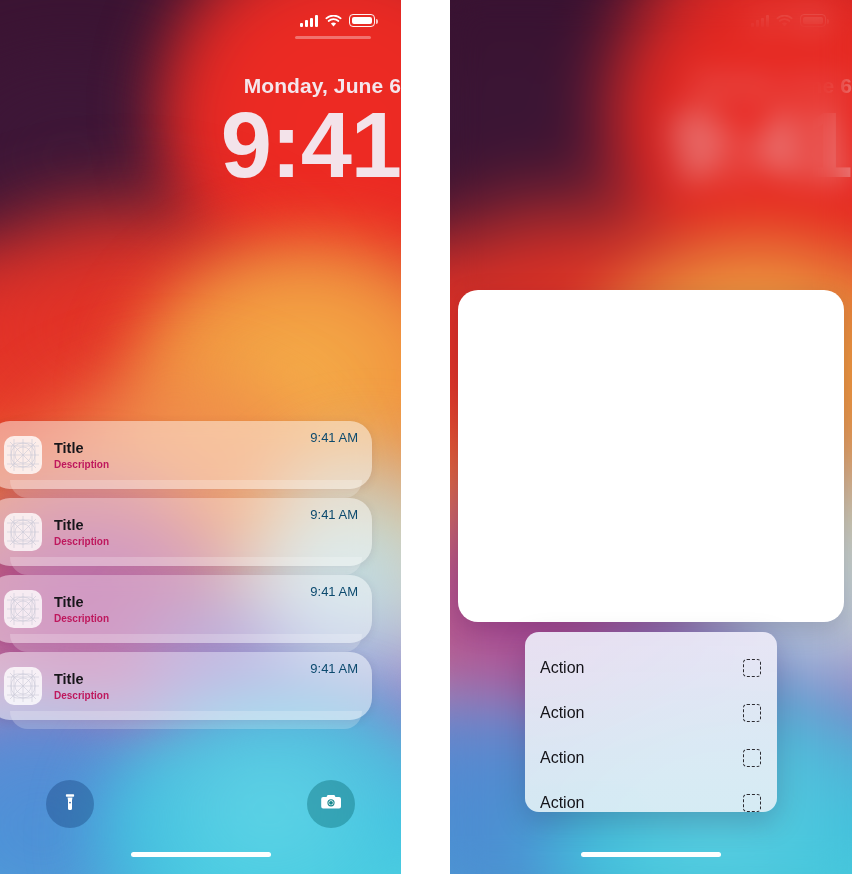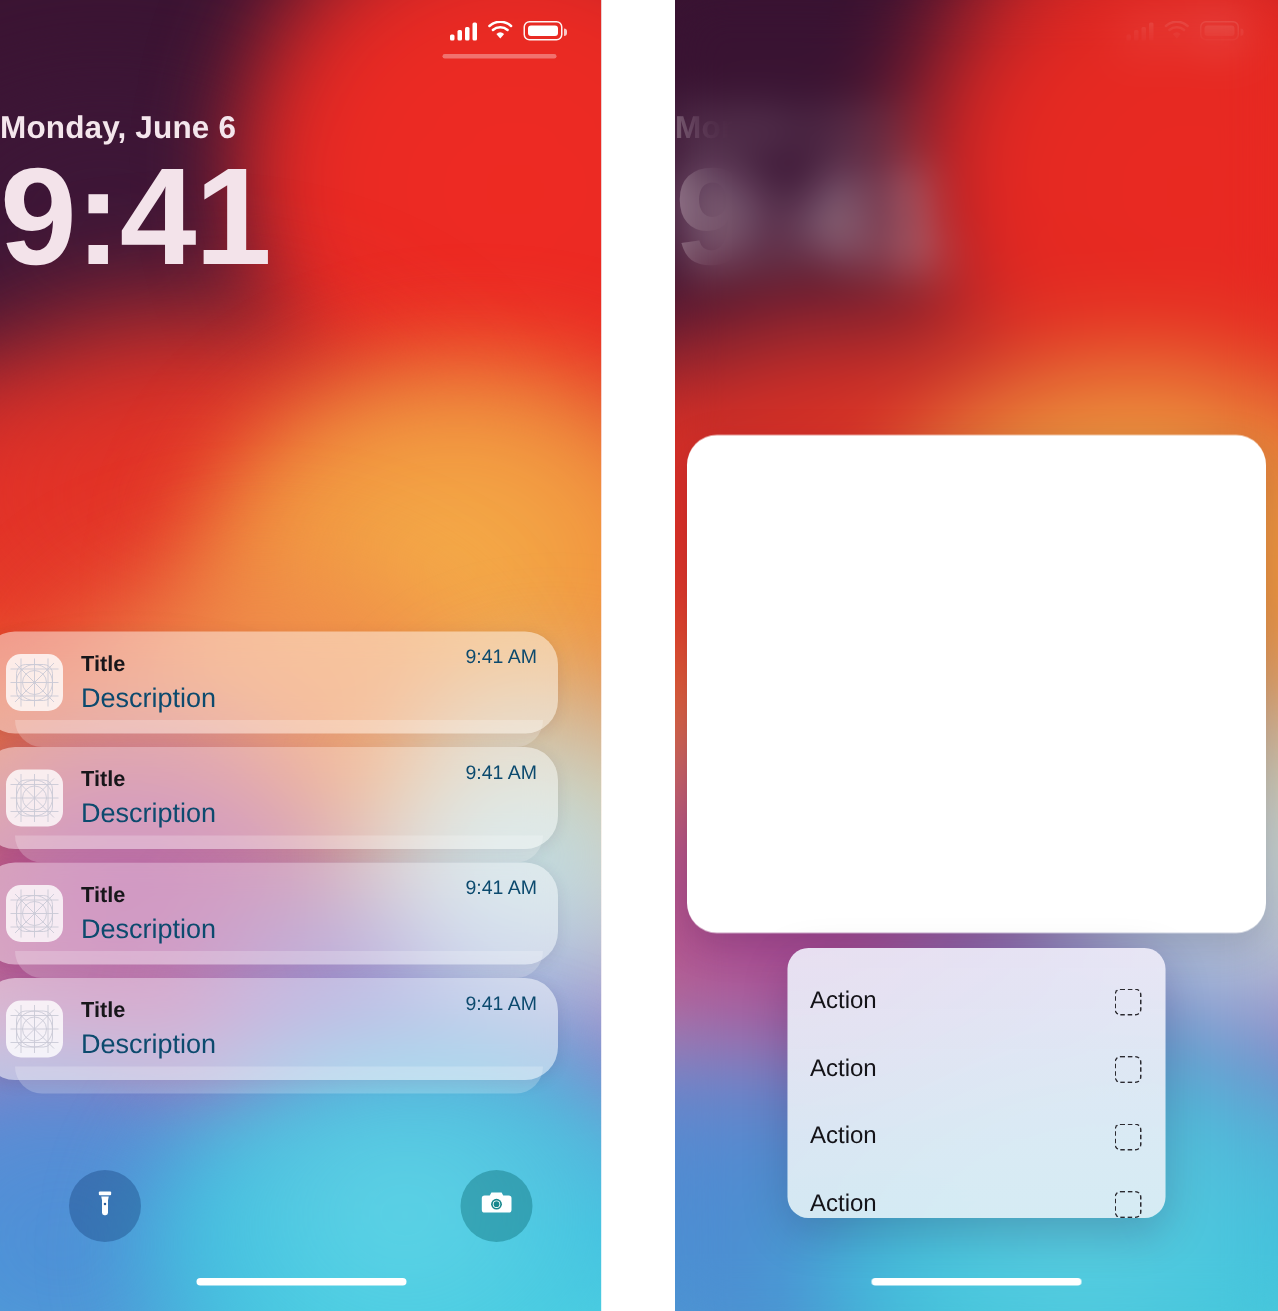--- a/index.html
+++ b/index.html
@@ -161,21 +161,21 @@
   .status-underline {
     position:absolute; top: 36px; right: 30px;
     width: 76px; height: 3px; border-radius: 2px;
     background: rgba(255,255,255,0.34);
     z-index: 5;
   }
 
   
   .clock-block {
     position: absolute; top: 74px; left: 0; width: 100%;
-    text-align: left; z-index: 4;
+    text-align: right; z-index: 4;
   }
   .lock-date {
     font-size: 21px; font-weight: 600; letter-spacing: 0.1px;
     color: #f4e6ec;
   }
   .lock-time {
     font-size: 92px; font-weight: 700; line-height: 0.98;
     margin-top: 2px; letter-spacing: -1px;
     color: #f3e3ea;
   }
@@ -211,21 +211,21 @@
     background: rgba(255,255,255,0.80);
     margin-right: 12px;
     position: relative; overflow: hidden;
   }
   .notif-text { flex: 1 1 auto; min-width: 0; }
   .notif-title {
     font-size: 14.5px; font-weight: 700; color: #17161a;
     line-height: 1.38;
   }
   .notif-desc {
-    font-size: 18px; font-weight: 400; color: #0c4a6e;
+    font-size: 10px; font-weight: 700; color: #be185d;
     line-height: 1.38;
   }
   .notif-time {
     font-size: 13px; color: #0c4a6e; font-weight: 400;
     flex: 0 0 auto; align-self: flex-start; margin-top: 9px;
   }
 
   
   .quick-btn {
     position: absolute; bottom: 46px;

